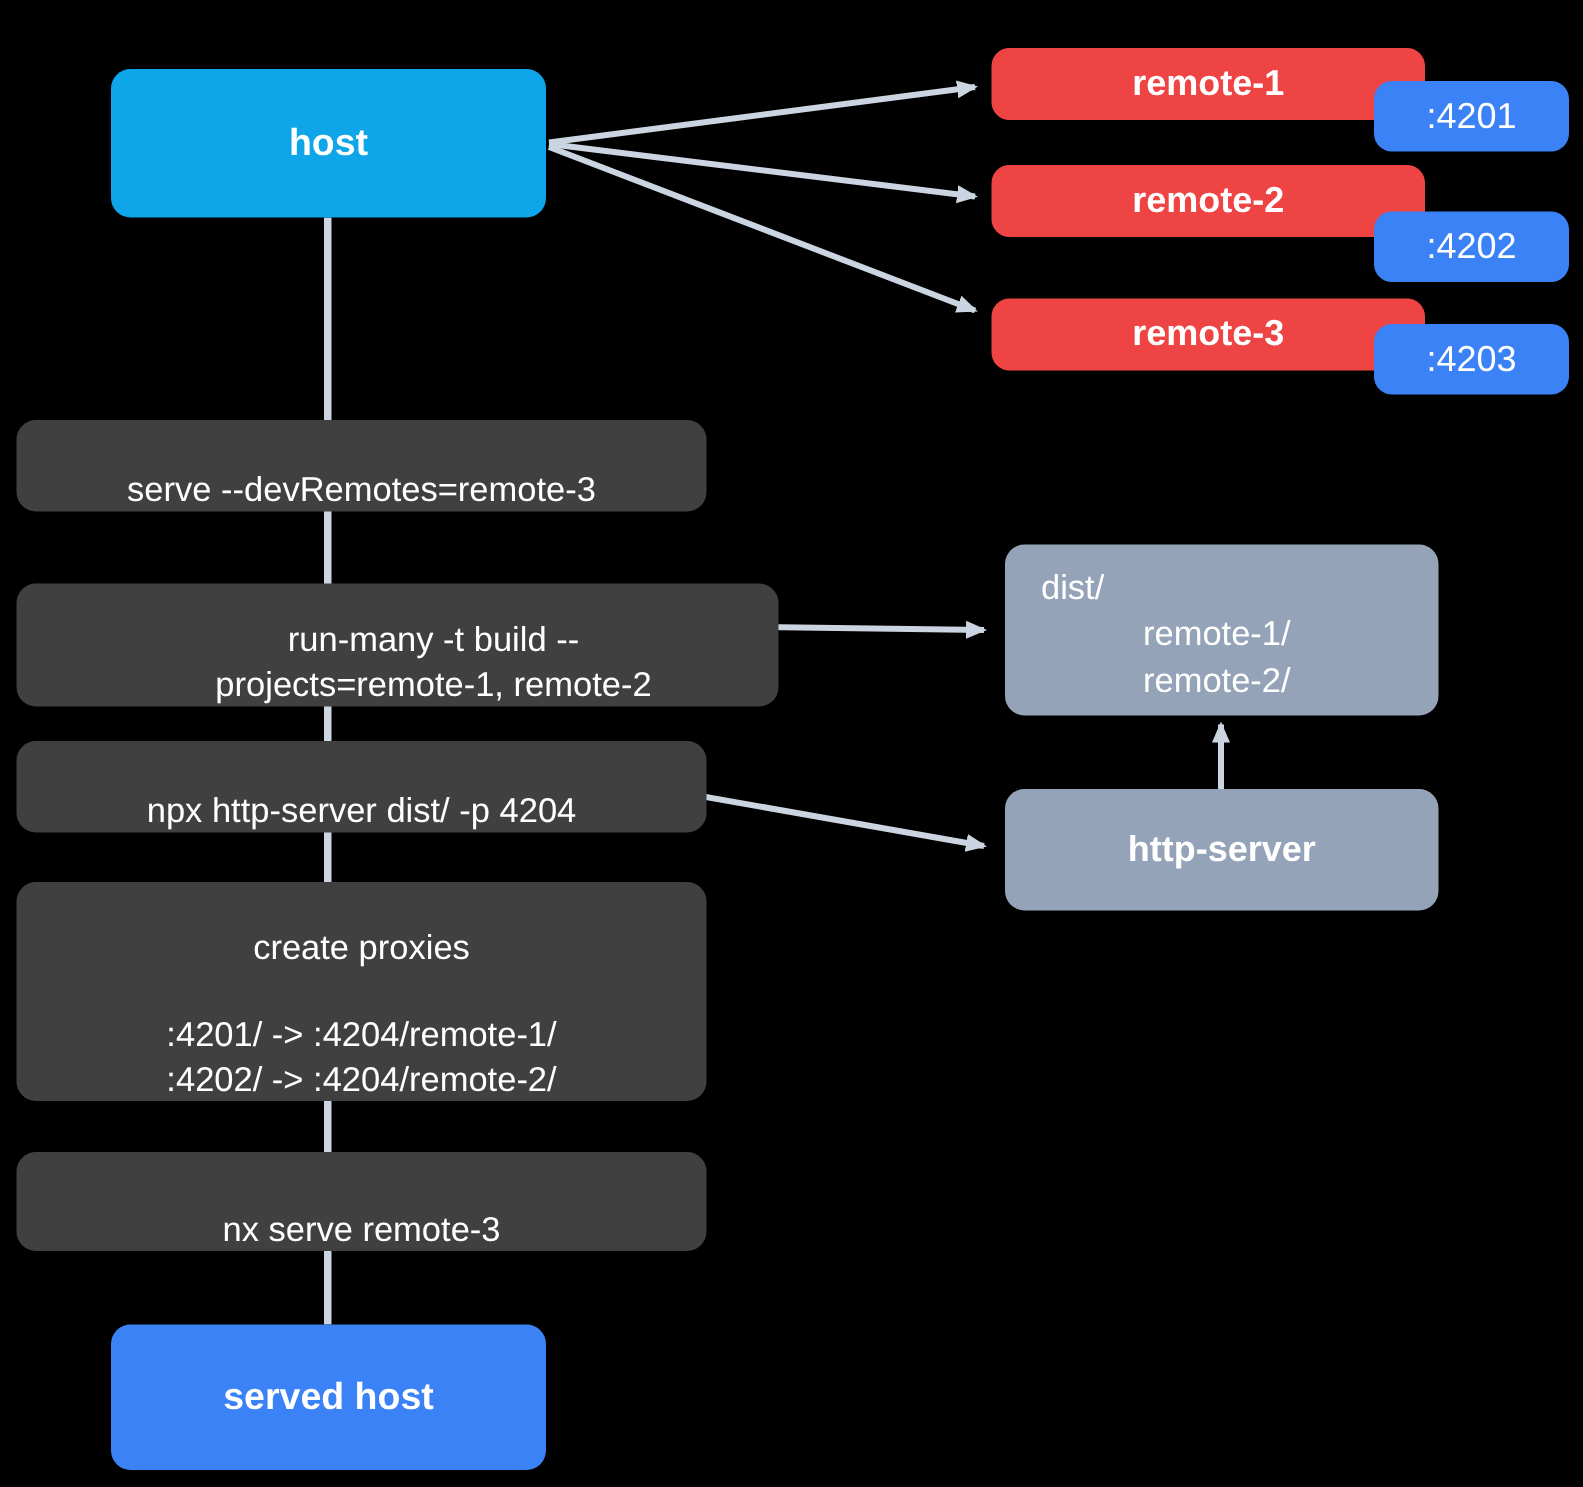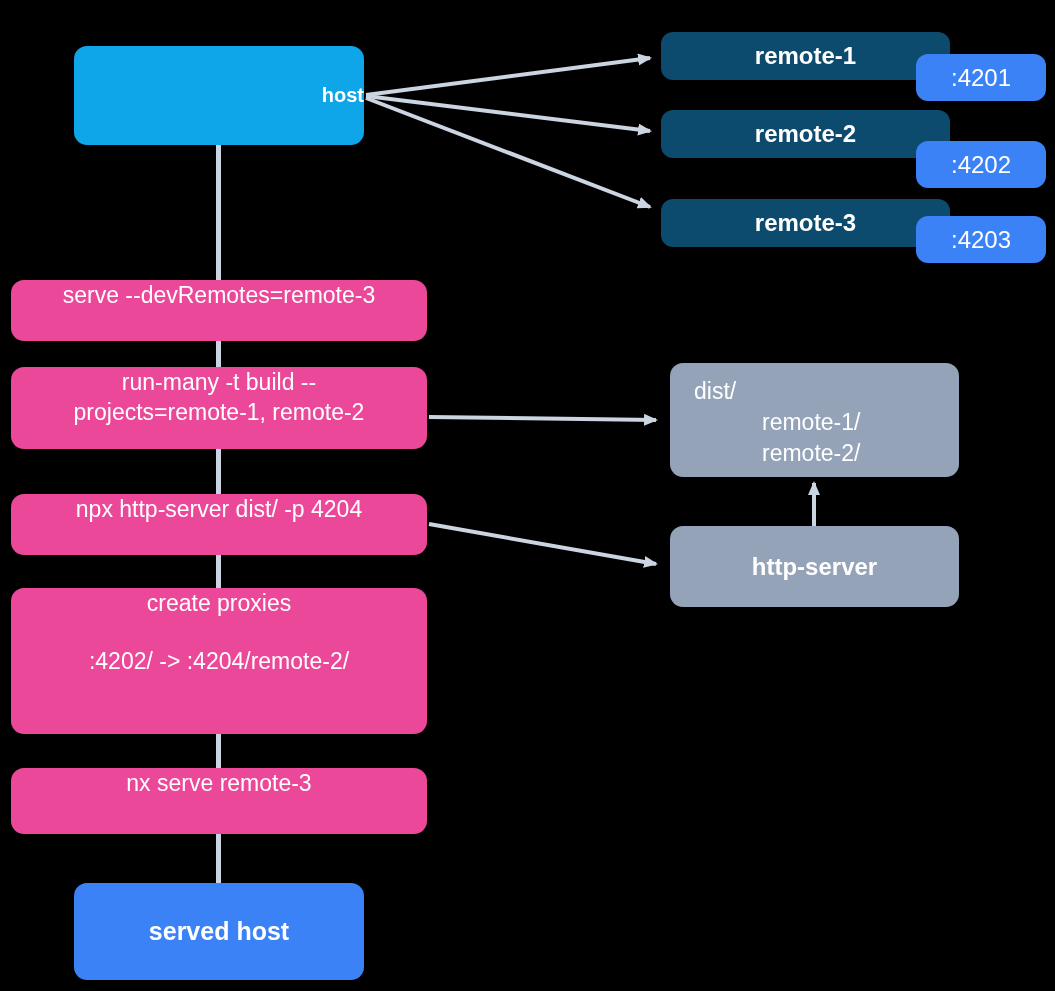--- a/index.html
+++ b/index.html
@@ -27,31 +27,31 @@
     align-items: center;
     justify-content: center;
     color: #ffffff;
     box-sizing: border-box;
     z-index: 1;
   }
   .node-host {
     left: 74px; top: 46px; width: 290px; height: 99px;
     background: #0ea5e9;
     border-radius: 13px;
-    font-size: 20px; font-weight: 700; justify-content: flex-end;
+    font-size: 25px; font-weight: 700;
   }
   .node-served-host {
     left: 74px; top: 883px; width: 290px; height: 97px;
     background: #3b82f6;
     border-radius: 13px;
     font-size: 25px; font-weight: 700;
   }
   .node-remote {
     left: 661px; width: 289px; height: 48px;
-    background: #0c4a6e;
+    background: #ef4444;
     border-radius: 12px;
     font-size: 24px; font-weight: 700;
   }
   .remote-1 { top: 32px; }
   .remote-2 { top: 110px; }
   .remote-3 { top: 186px; margin-top: 13px; }
   .port-badge {
     position: absolute;
     left: 916px; width: 130px; height: 47px;
     background: #3b82f6;
@@ -59,32 +59,32 @@
     display: flex; align-items: center; justify-content: center;
     color: #ffffff; font-size: 24px; font-weight: 400;
     z-index: 2;
     margin-top: 44px;
   }
   .badge-1 { top: 10px; }
   .badge-2 { top: 97px; }
   .badge-3 { top: 172px; }
   .step {
     position: absolute;
-    left: 11px; width: 416px;
-    background: #ec4899;
+    left: 11px; width: 460px;
+    background: #404040;
     border-radius: 13px;
     display: flex; flex-direction: column;
-    align-items: center; justify-content: flex-start;
+    align-items: center; justify-content: flex-end;
     color: #ffffff; font-size: 23px; font-weight: 400;
     line-height: 30px;
     text-align: center;
     z-index: 1;
   }
   .step-1 { top: 280px; height: 61px; }
-  .step-2 { top: 367px; height: 82px; }
+  .step-2 { top: 389px; height: 82px; padding-left: 48px; }
   .step-3 { top: 494px; height: 61px; }
   .step-4 { top: 588px; height: 146px; }
   .step-5 { top: 768px; height: 66px; }
   .proxy-gap { height: 28px; }
   .node-dist {
     left: 670px; top: 363px; width: 289px; height: 114px;
     background: #94a3b8;
     border-radius: 13px;
     align-items: flex-start; justify-content: flex-start;
     flex-direction: column;
@@ -153,20 +153,21 @@
     <span>projects=remote-1, remote-2</span>
   </div>
 
   <div class="step step-3">
     <span>npx http-server dist/ -p 4204</span>
   </div>
 
   <div class="step step-4">
     <span>create proxies</span>
     <span class="proxy-gap"></span>
+    <span>:4201/ -&gt; :4204/remote-1/</span>
     <span>:4202/ -&gt; :4204/remote-2/</span>
   </div>
 
   <div class="step step-5">
     <span>nx serve remote-3</span>
   </div>
 
   <div class="node node-dist">
     <span>dist/</span>
     <span class="dist-indent">remote-1/</span>

